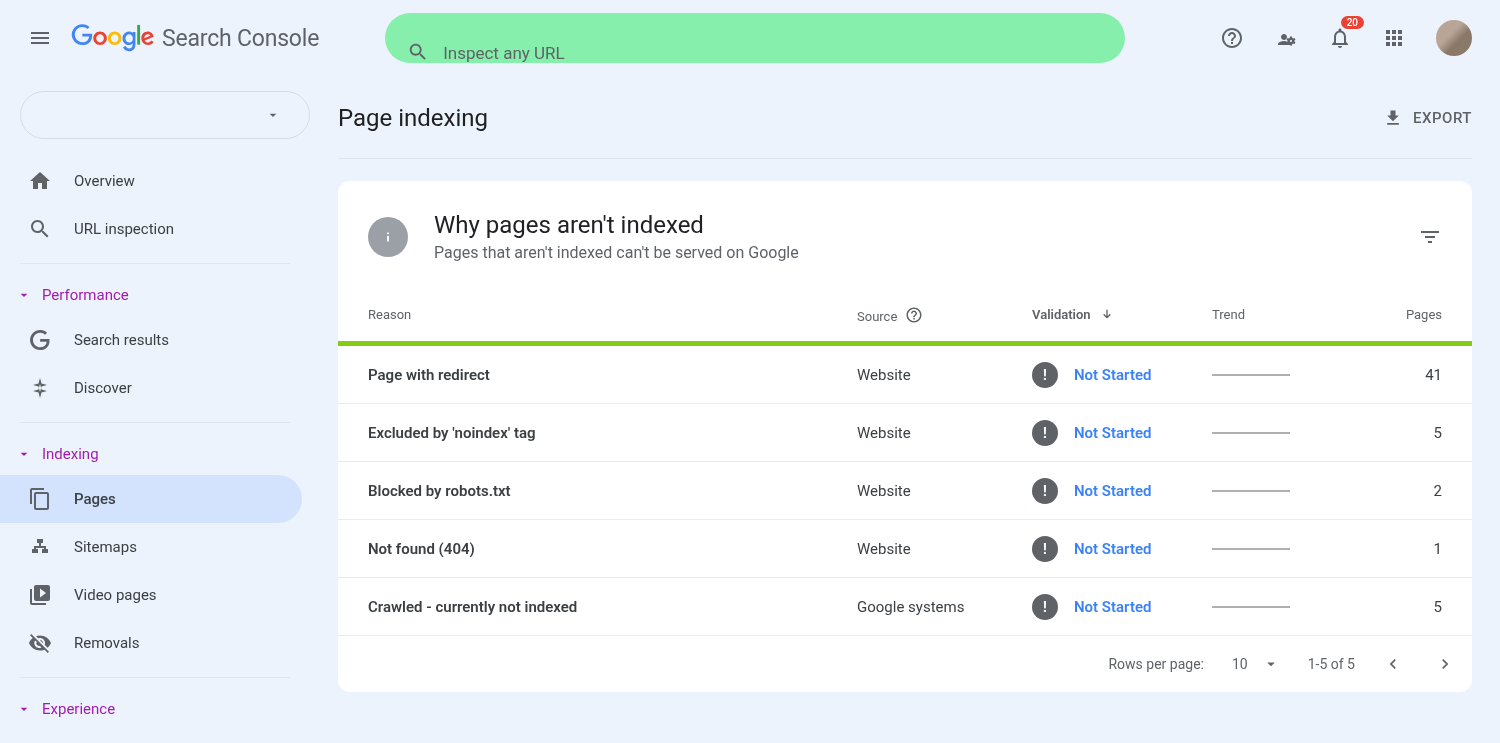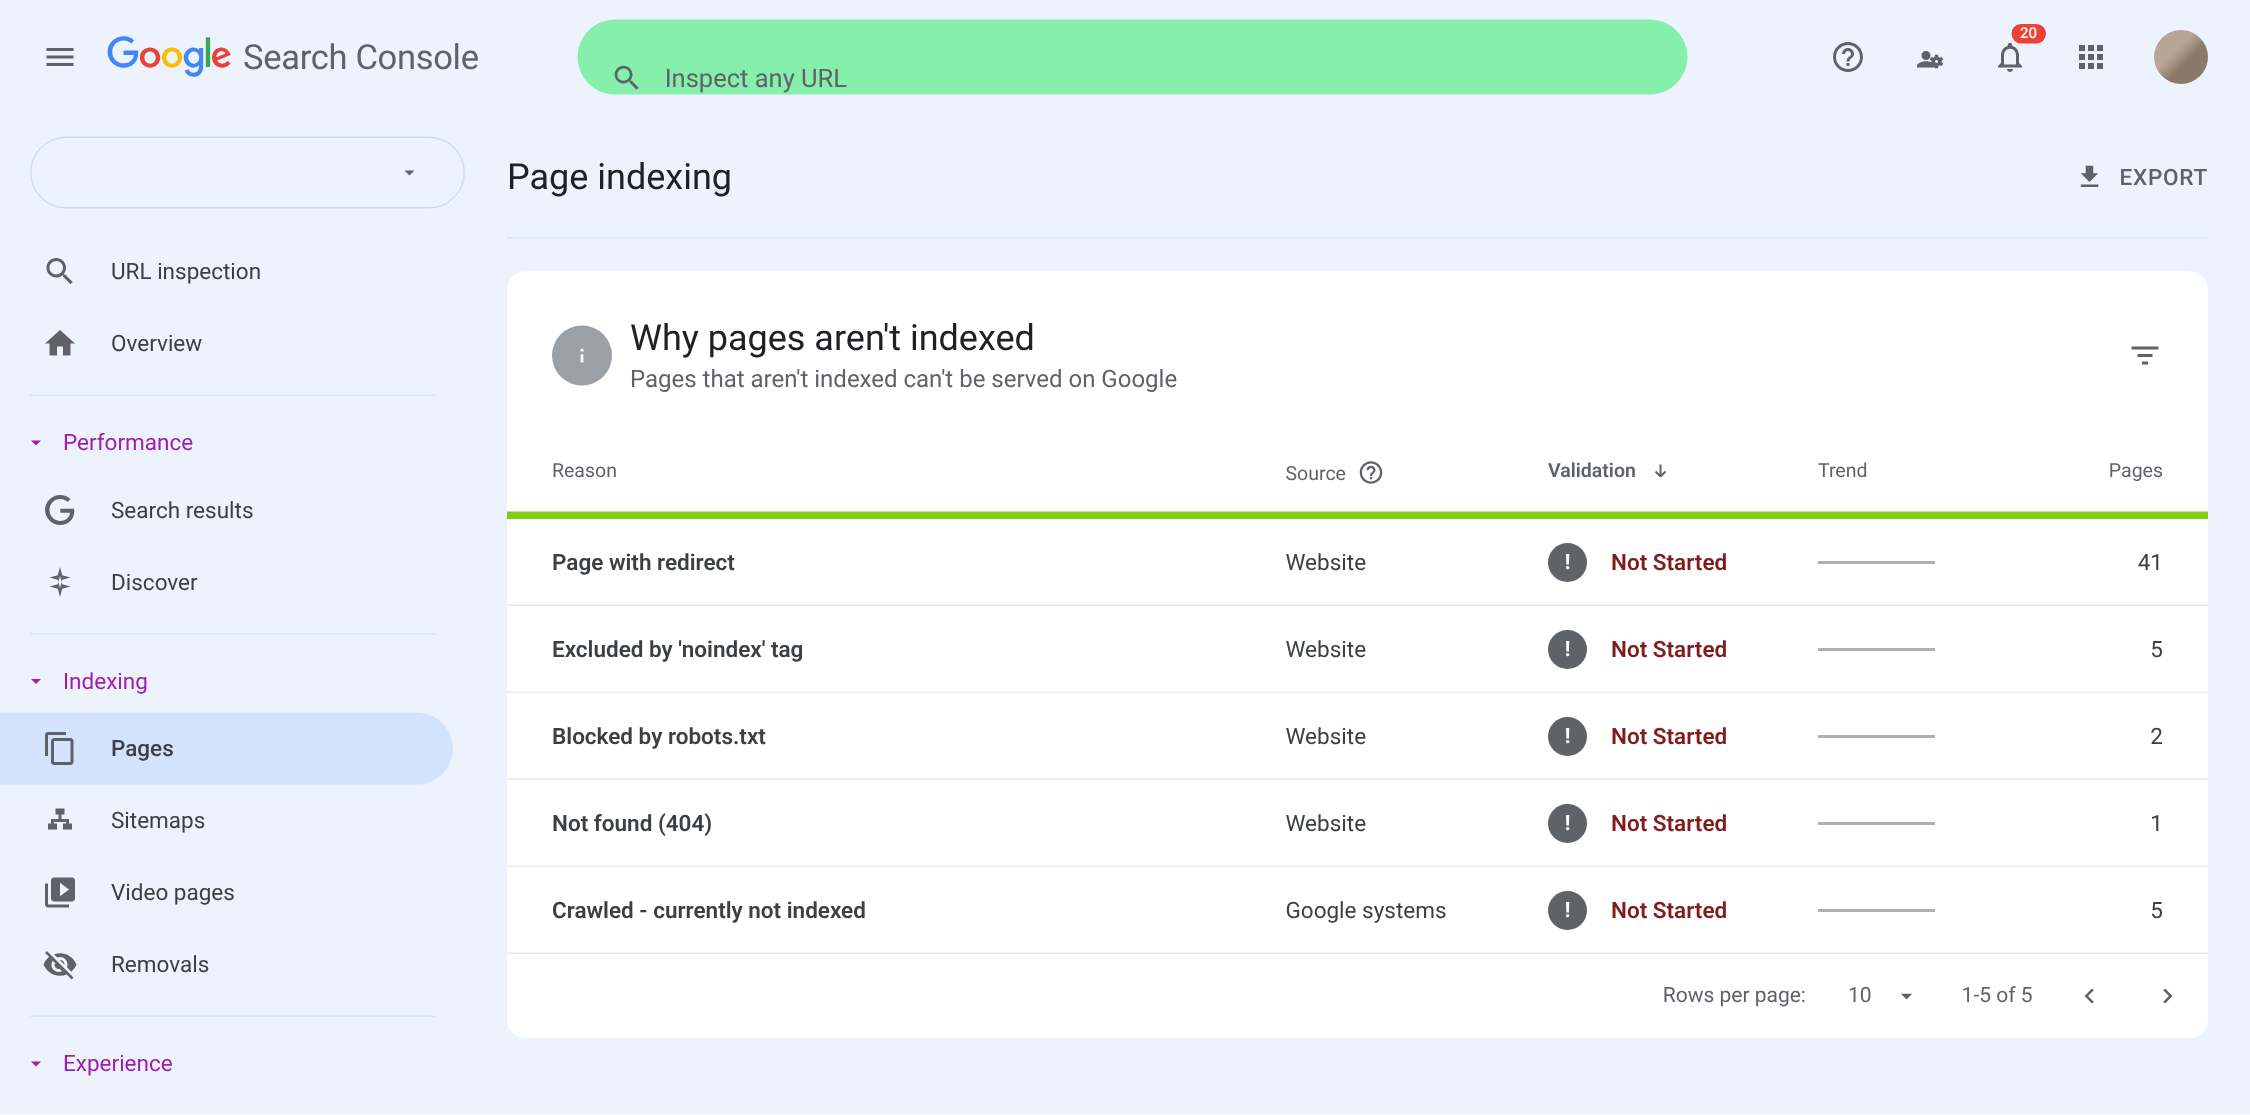--- a/index.html
+++ b/index.html
@@ -24,40 +24,40 @@
 .nav-icon{width:24px;height:24px;color:#5f6368;flex-shrink:0;display:flex;align-items:center;justify-content:center}
 .nav-section{display:flex;align-items:center;height:42px;padding:0 28px 0 16px;gap:10px;cursor:pointer;color:#a21caf;font-size:15px}
 .section-arrow{width:16px;height:16px}
 .divider{height:1px;background:#dde5f0;margin:10px 20px}
 .main{flex:1;padding:0 28px}
 .page-header{display:flex;align-items:center;justify-content:space-between;padding:28px 0 26px}
 .page-title{font-size:24px;font-weight:400;color:#202124}
 .export-btn{display:flex;align-items:center;gap:10px;color:#5f6368;cursor:pointer;font-size:15px;font-weight:500;letter-spacing:0.5px}
 .main-divider{height:1px;background:#dde5f0;margin-bottom:22px}
 .card{background:#fff;border-radius:12px;padding:0;overflow:hidden}
-.card-header{display:flex;align-items:center;padding:30px 30px 26px;gap:12px}
+.card-header{display:flex;align-items:center;padding:30px 30px 26px;gap:26px}
 .info-circle{width:40px;height:40px;border-radius:50%;background:#9aa0a6;display:flex;align-items:center;justify-content:center;flex-shrink:0}
 .info-circle svg{width:22px;height:22px;color:#fff}
 .card-title-block{flex:1}
 .card-title{font-size:24px;font-weight:400;color:#202124;margin-bottom:4px}
 .card-subtitle{font-size:16px;color:#5f6368}
 .filter-icon{width:24px;height:24px;cursor:pointer;color:#5f6368}
 .table-header{display:flex;padding:0 30px;height:58px;align-items:center;border-bottom:5px solid #84cc16;color:#5f6368;font-size:13px}
 .col-reason{flex:1 1 400px}
 .col-source{width:175px;display:flex;align-items:flex-end;gap:8px}
 .col-validation{width:180px;display:flex;align-items:center;gap:8px;font-weight:600}
 .col-trend{width:160px}
 .col-pages{width:70px;text-align:right}
 .table-row{display:flex;padding:0 30px;height:58px;align-items:center;border-bottom:1px solid #e8eaed;font-size:15px;cursor:pointer}
 .table-row .col-reason{font-weight:600;color:#3c4043}
 .table-row .col-source{color:#3c4043}
 .validation-cell{display:flex;align-items:center;gap:16px}
 .excl-circle{width:26px;height:26px;border-radius:50%;background:#5f6368;display:flex;align-items:center;justify-content:center}
 .excl-circle span{color:#fff;font-size:14px;font-weight:700}
-.validation-text{font-weight:600;color:#7f1d1d}
+.validation-text{font-weight:600;color:#3b82f6}
 .trend-line{width:78px;height:2px;background:#b0b0b0}
 .table-row .col-pages{font-weight:400;color:#3c4043}
 .pagination{display:flex;align-items:center;justify-content:flex-end;padding:18px 17px;gap:28px;color:#5f6368;font-size:14px}
 .rows-select{display:flex;align-items:center;gap:14px;cursor:pointer}
 .page-nav{display:flex;gap:32px}
 .page-nav svg{width:20px;height:20px;cursor:pointer}
 .help-icon-sm{width:18px;height:18px}
 svg{fill:currentColor}
 </style>
 </head>
@@ -115,32 +115,32 @@
 <div class="container">
   <div class="sidebar">
     <div class="prop-select">
       <svg width="16" height="16" viewBox="0 0 24 24" style="color:#5f6368">
           <path d="M7 10l5 5 5-5z"></path>
         </svg>
     </div>
     <div class="nav-item">
       <span class="nav-icon">
           <svg viewBox="0 0 24 24">
+            <path d="M10 20v-6h4v6h5v-8h3L12 3 2 12h3v8z"></path>
+          </svg>
+        </span>
+      <span>Overview</span>
+    </div>
+    <div class="nav-item">
+      <span class="nav-icon">
+          <svg viewBox="0 0 24 24">
             <path d="M15.5 14h-.79l-.28-.27C15.41 12.59 16 11.11 16 9.5 16 5.91 13.09 3 9.5 3S3 5.91 3 9.5 5.91 16 9.5 16c1.61 0 3.09-.59 4.23-1.57l.27.28v.79l5 4.99L20.49 19l-4.99-5zm-6 0C7.01 14 5 11.99 5 9.5S7.01 5 9.5 5 14 7.01 14 9.5 11.99 14 9.5 14z"></path>
           </svg>
         </span>
       <span>URL inspection</span>
-    </div>
-    <div class="nav-item">
-      <span class="nav-icon">
-          <svg viewBox="0 0 24 24">
-            <path d="M10 20v-6h4v6h5v-8h3L12 3 2 12h3v8z"></path>
-          </svg>
-        </span>
-      <span>Overview</span>
     </div>
     <div class="divider"></div>
     <div class="nav-section">
       <svg class="section-arrow" viewBox="0 0 24 24">
           <path d="M7 10l5 5 5-5z"></path>
         </svg>
       <span>Performance</span>
     </div>
     <div class="nav-item">
       <span class="nav-icon">

